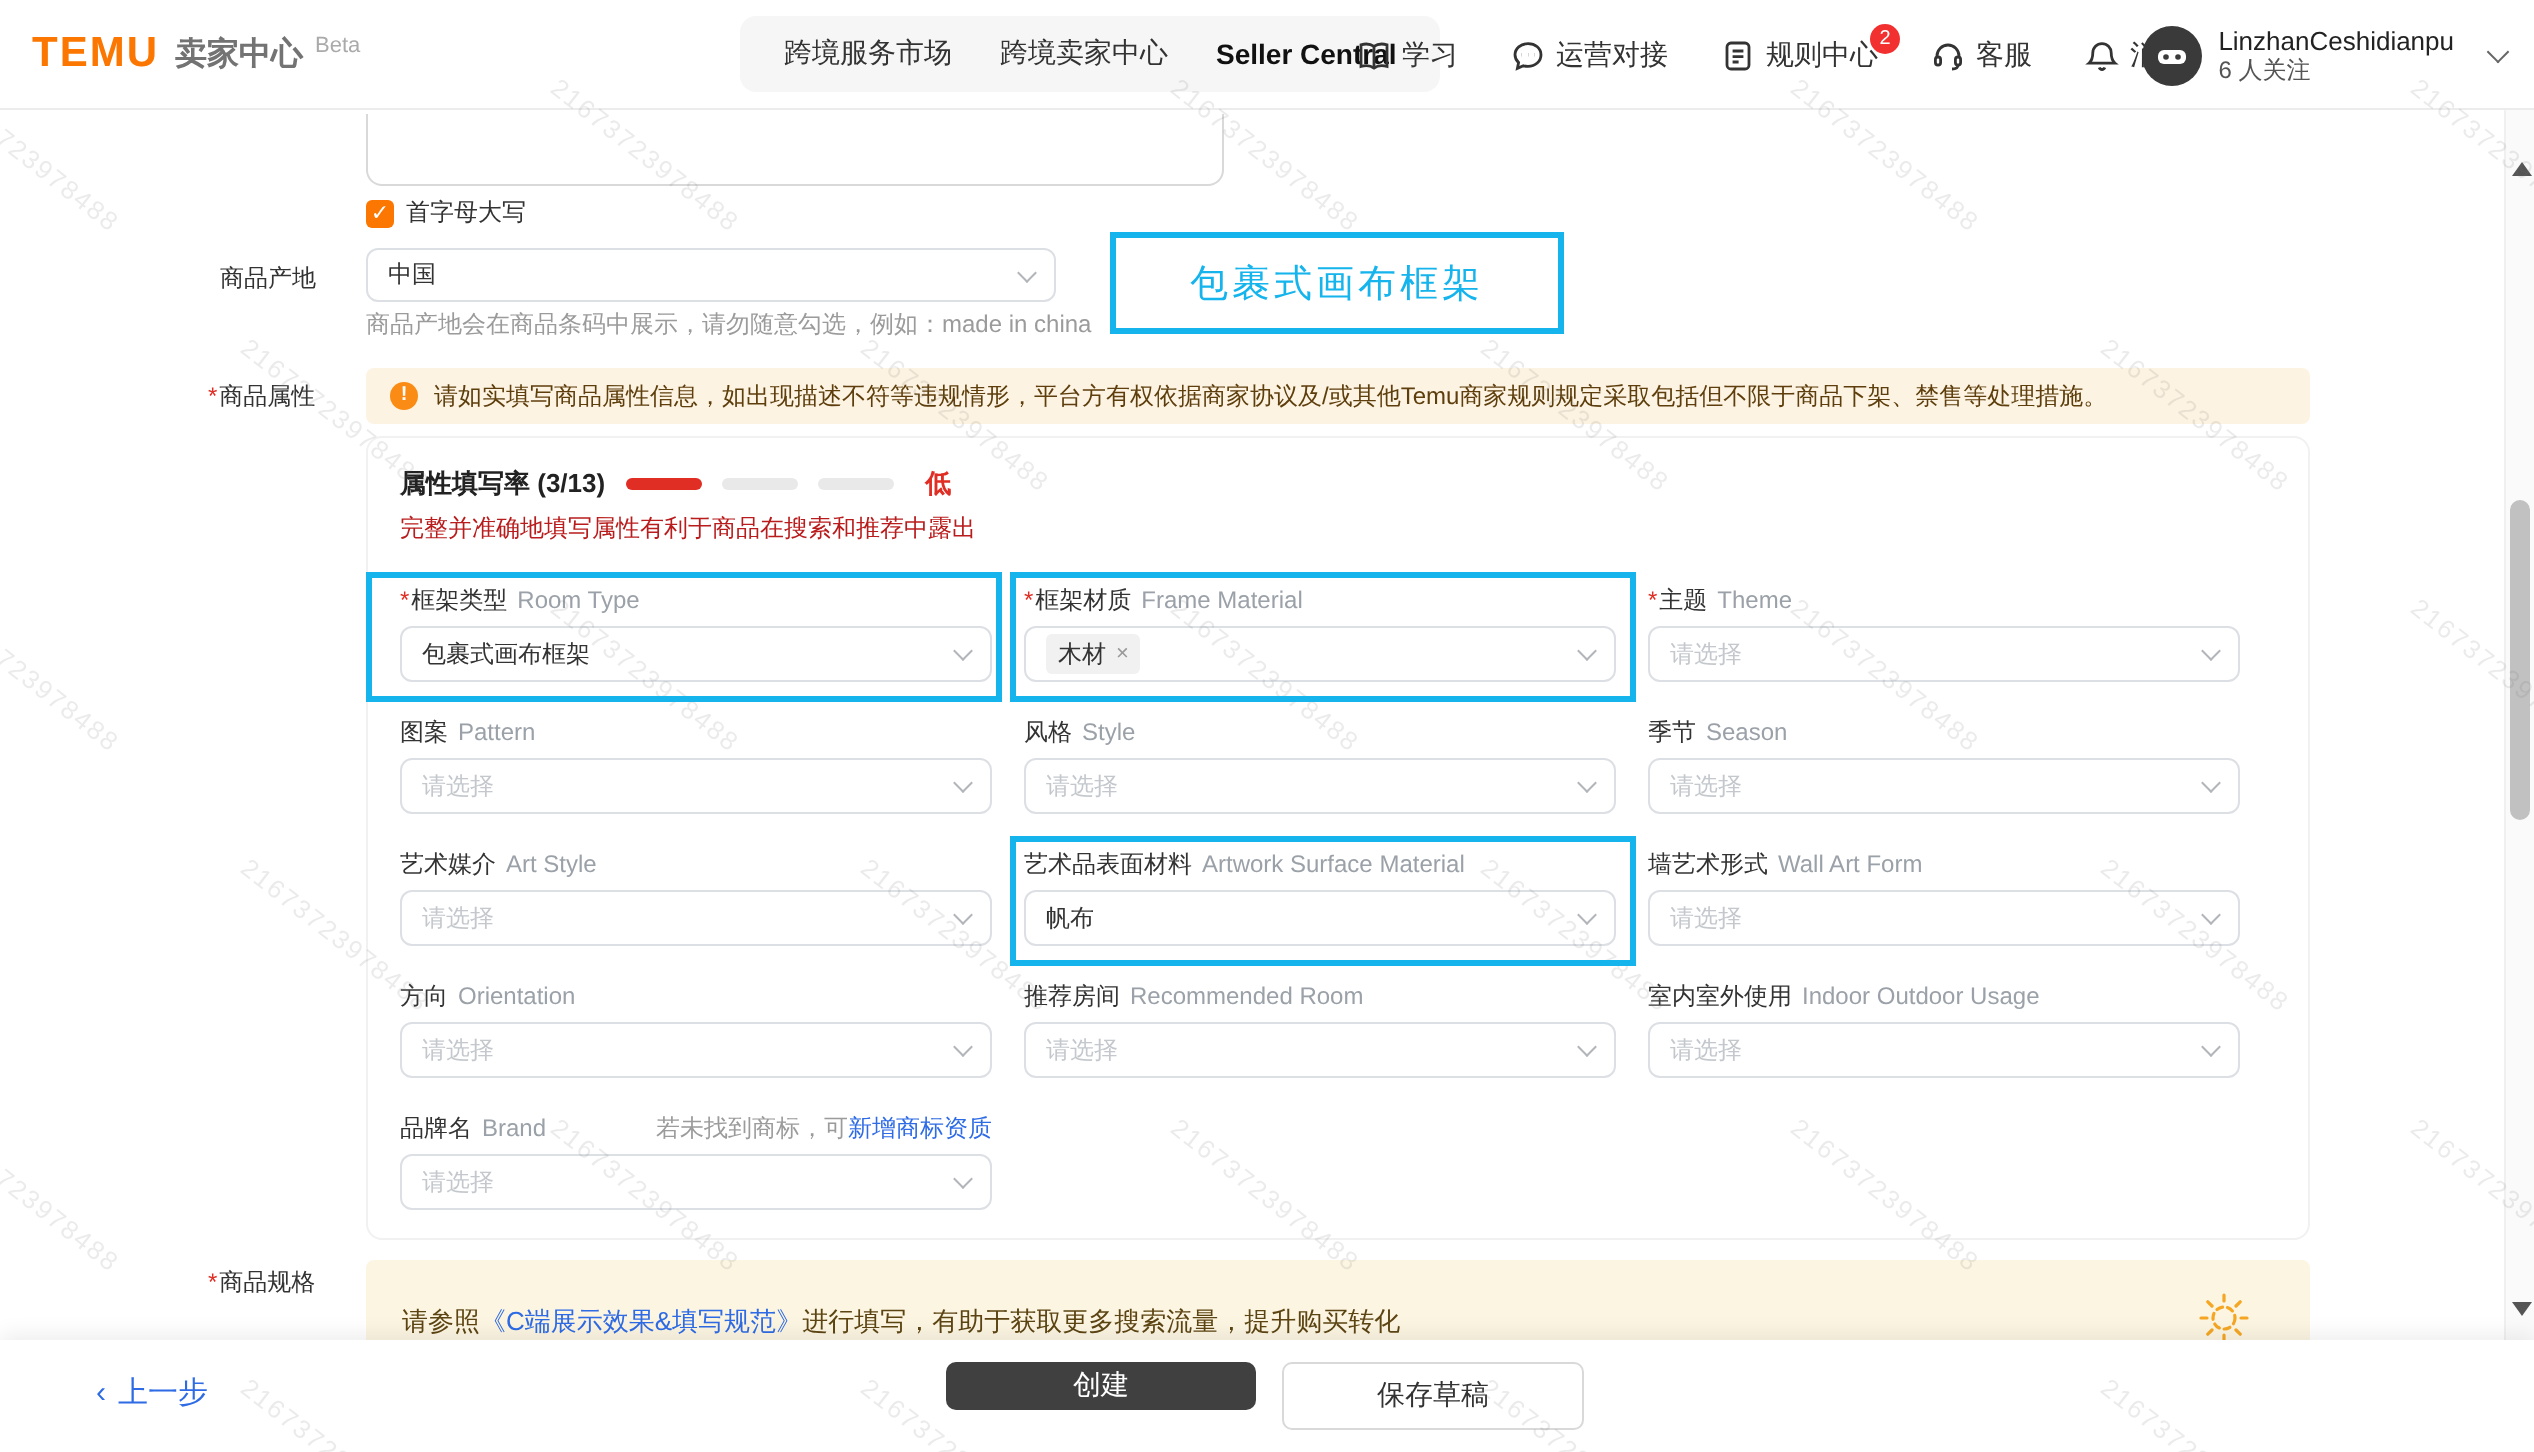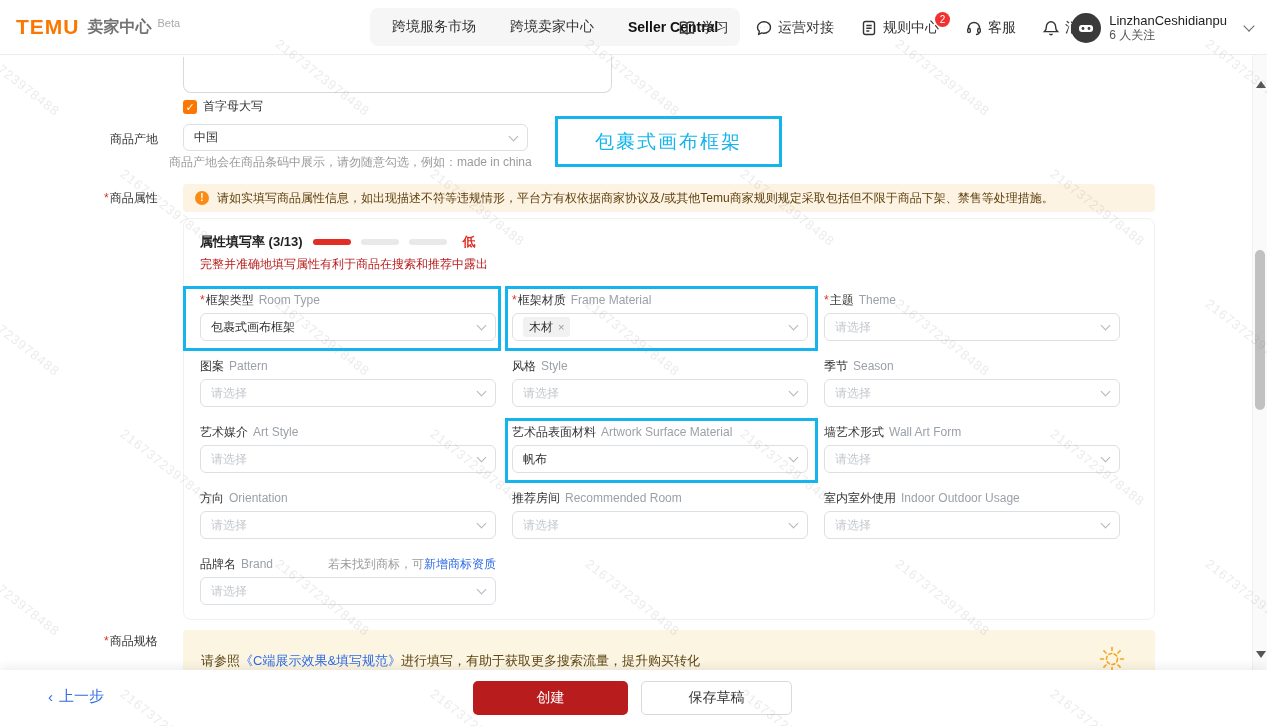--- a/index.html
+++ b/index.html
@@ -6,21 +6,21 @@
   html,body { width:1267px; height:726px; overflow:hidden; }
   body { font-family:"Liberation Sans","DejaVu Sans",sans-serif; background:#fff; position:relative; color:#333; }
 
   
   .header { position:absolute; top:0; left:0; right:0; height:55px; background:#fff;
             border-bottom:1px solid #ececec; display:flex; align-items:center; z-index:10; }
   .logo { font-size:21px; font-weight:800; color:#fb7701; letter-spacing:1px; margin-left:16px; }
   .appname { font-size:16px; font-weight:700; color:#737373; margin-left:8px; }
   .beta { font-size:11px; color:#aaa; margin-left:6px; margin-top:-8px; }
   .navpill { position:absolute; left:370px; top:8px; height:38px; background:#f6f6f6; border-radius:8px;
-             display:flex; align-items:center; padding:0 22px; gap:34px; }
+             display:flex; align-items:center; padding:0 22px; gap:24px; }
   .navitem { font-size:14px; color:#333; cursor:pointer; white-space:nowrap; }
   .navitem.active { font-weight:700; color:#111; }
   .hmenu { position:absolute; left:678px; top:0; height:55px; display:flex; align-items:center; gap:26px; }
   .hitem { display:flex; align-items:center; gap:5px; font-size:14px; color:#333; cursor:pointer; position:relative; }
   .hitem svg { display:block; }
   .badge { position:absolute; top:-7px; right:-11px; min-width:15px; height:15px; border-radius:8px;
            background:#f23030; color:#fff; font-size:10px; line-height:15px; text-align:center; padding:0 3px; }
   .userwrap { position:absolute; right:14px; top:0; height:55px; display:flex; align-items:center; gap:8px; }
   .avatar { width:30px; height:30px; border-radius:50%; background:#3a3a3a; display:flex; align-items:center; justify-content:center; }
   .uname { font-size:13px; color:#222; line-height:15px; }
@@ -39,21 +39,21 @@
   .checkbox { width:14px; height:14px; background:#fb7701; border-radius:3px; color:#fff; font-size:11px;
               line-height:14px; text-align:center; cursor:pointer; }
   .cblabel { font-size:12px; color:#333; }
 
   .select { height:28px; border:1px solid #dcdfe4; border-radius:6px; background:#fff; display:flex;
             align-items:center; justify-content:space-between; padding:0 10px; font-size:12px; color:#333; cursor:pointer; }
   .ph { color:#c4c8cd; }
   .sel-chev { width:7px; height:7px; border-right:1.5px solid #b2b6bb; border-bottom:1.5px solid #b2b6bb;
               transform:rotate(45deg); margin-top:-3px; flex:none; }
   .origin-select { position:absolute; left:183px; top:69px; width:345px; height:27px; }
-  .hint { position:absolute; left:169px; top:99px; font-size:12px; color:#9b9b9b;text-align:right; }
+  .hint { position:absolute; left:183px; top:99px; font-size:12px; color:#9b9b9b;text-align:right; }
 
   .callout { position:absolute; left:555px; top:61px; width:227px; height:51px; border:3px solid #15b4ec;
              display:flex; align-items:center; justify-content:center; font-size:19px; color:#15b4ec;
              letter-spacing:2px; background:transparent; z-index:60; }
 
   .warnbar { position:absolute; left:183px; top:129px; width:972px; height:28px; background:#fdf3e2;
              border-radius:4px; display:flex; align-items:center; padding:0 12px; gap:8px; }
   .warn-ic { width:14px; height:14px; border-radius:50%; background:#fa8c16; color:#fff; font-size:10px;
              font-weight:700; line-height:14px; text-align:center; flex:none; }
   .warntext { font-size:12px; color:#5d3e0c; white-space:nowrap; overflow:hidden; }
@@ -95,21 +95,21 @@
            border-right:5px solid transparent; border-bottom:7px solid #555; cursor:pointer; }
   .sb-thumb { position:absolute; top:195px; left:2px; width:10px; height:160px; background:#c1c1c1; border-radius:5px; cursor:pointer; }
   .sb-down { position:absolute; bottom:12px; left:3px; width:0; height:0; border-left:5px solid transparent;
              border-right:5px solid transparent; border-top:7px solid #555; cursor:pointer; }
 
   
   .footer { position:absolute; left:0; right:0; bottom:0; height:56px; background:#fff;
             box-shadow:0 -3px 10px rgba(0,0,0,0.07); z-index:20; }
   .prev { position:absolute; left:48px; top:17px; font-size:15px; color:#2e6be5; cursor:pointer; display:flex; align-items:center; gap:6px; }
   .prev .lt { font-size:15px; }
-  .btn-create { position:absolute; left:473px; top:11px; width:155px; height:34px; background:#b91c1c; color:#fff;
+  .btn-create { position:absolute; left:473px; top:11px; width:155px; height:24px; background:#404040; color:#fff;
                 border:none; border-radius:5px; font-size:14px; cursor:pointer; font-family:inherit; }
   .btn-draft { position:absolute; left:641px; top:11px; width:151px; height:34px; background:#fff; color:#333;
                border:1px solid #d9d9d9; border-radius:5px; font-size:14px; cursor:pointer; font-family:inherit; }
 
   
   .wmlayer { position:absolute; inset:0; pointer-events:none; z-index:50; overflow:hidden; }
   .wm { position:absolute; transform:rotate(38deg); color:rgba(110,110,110,0.14); font-size:13px; white-space:nowrap; letter-spacing:1px; }
 </style>
 </head>
 <body>

